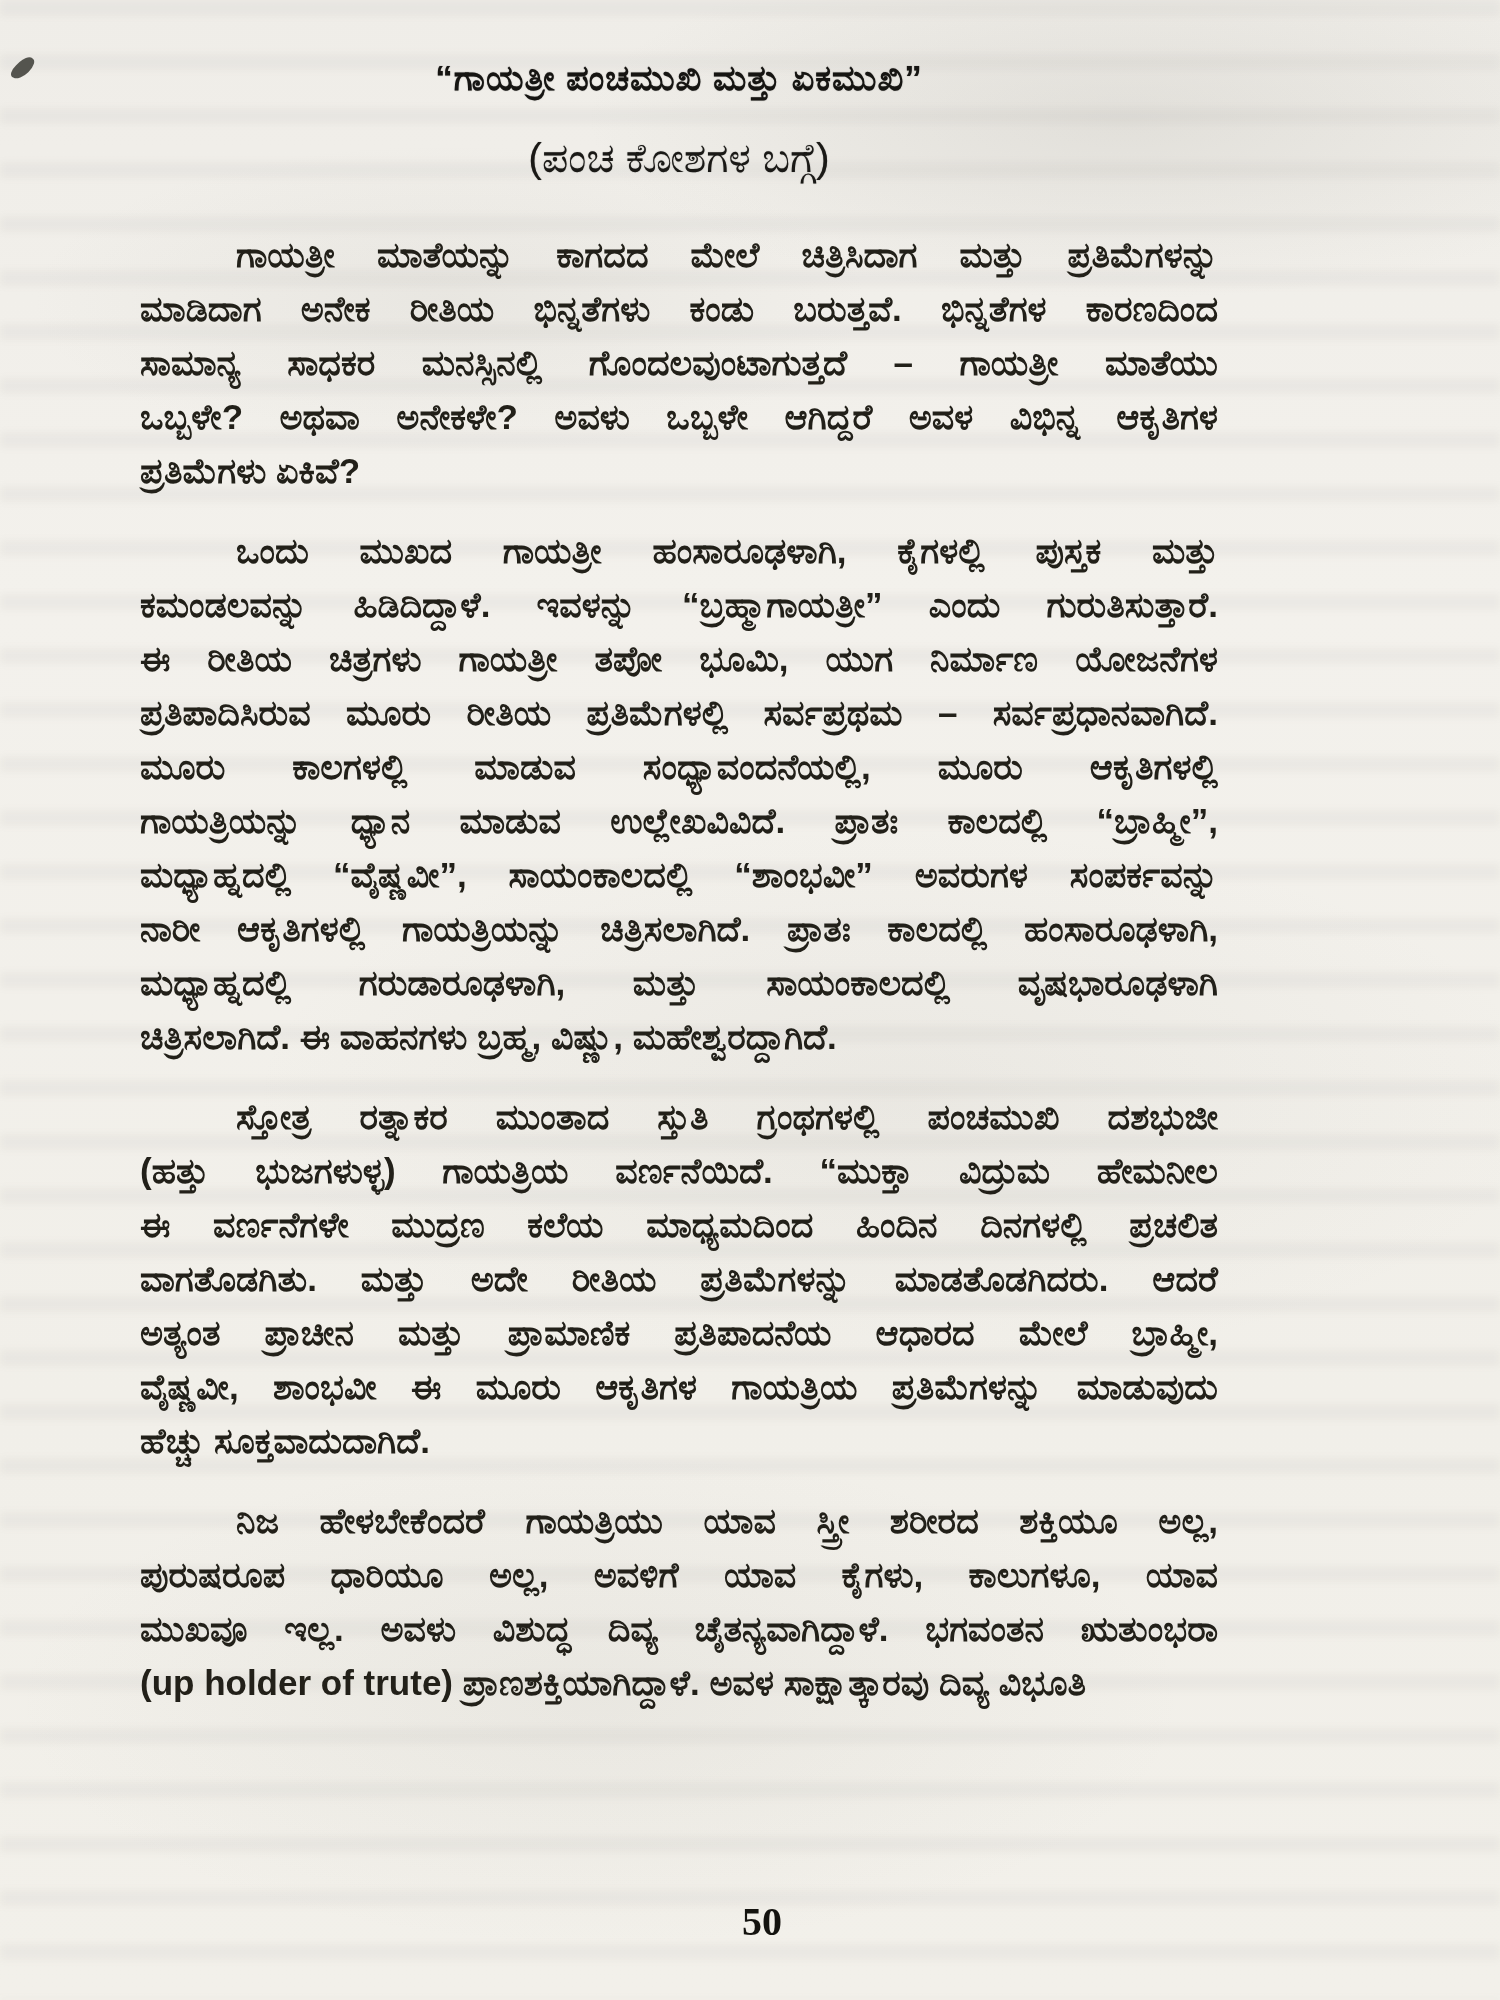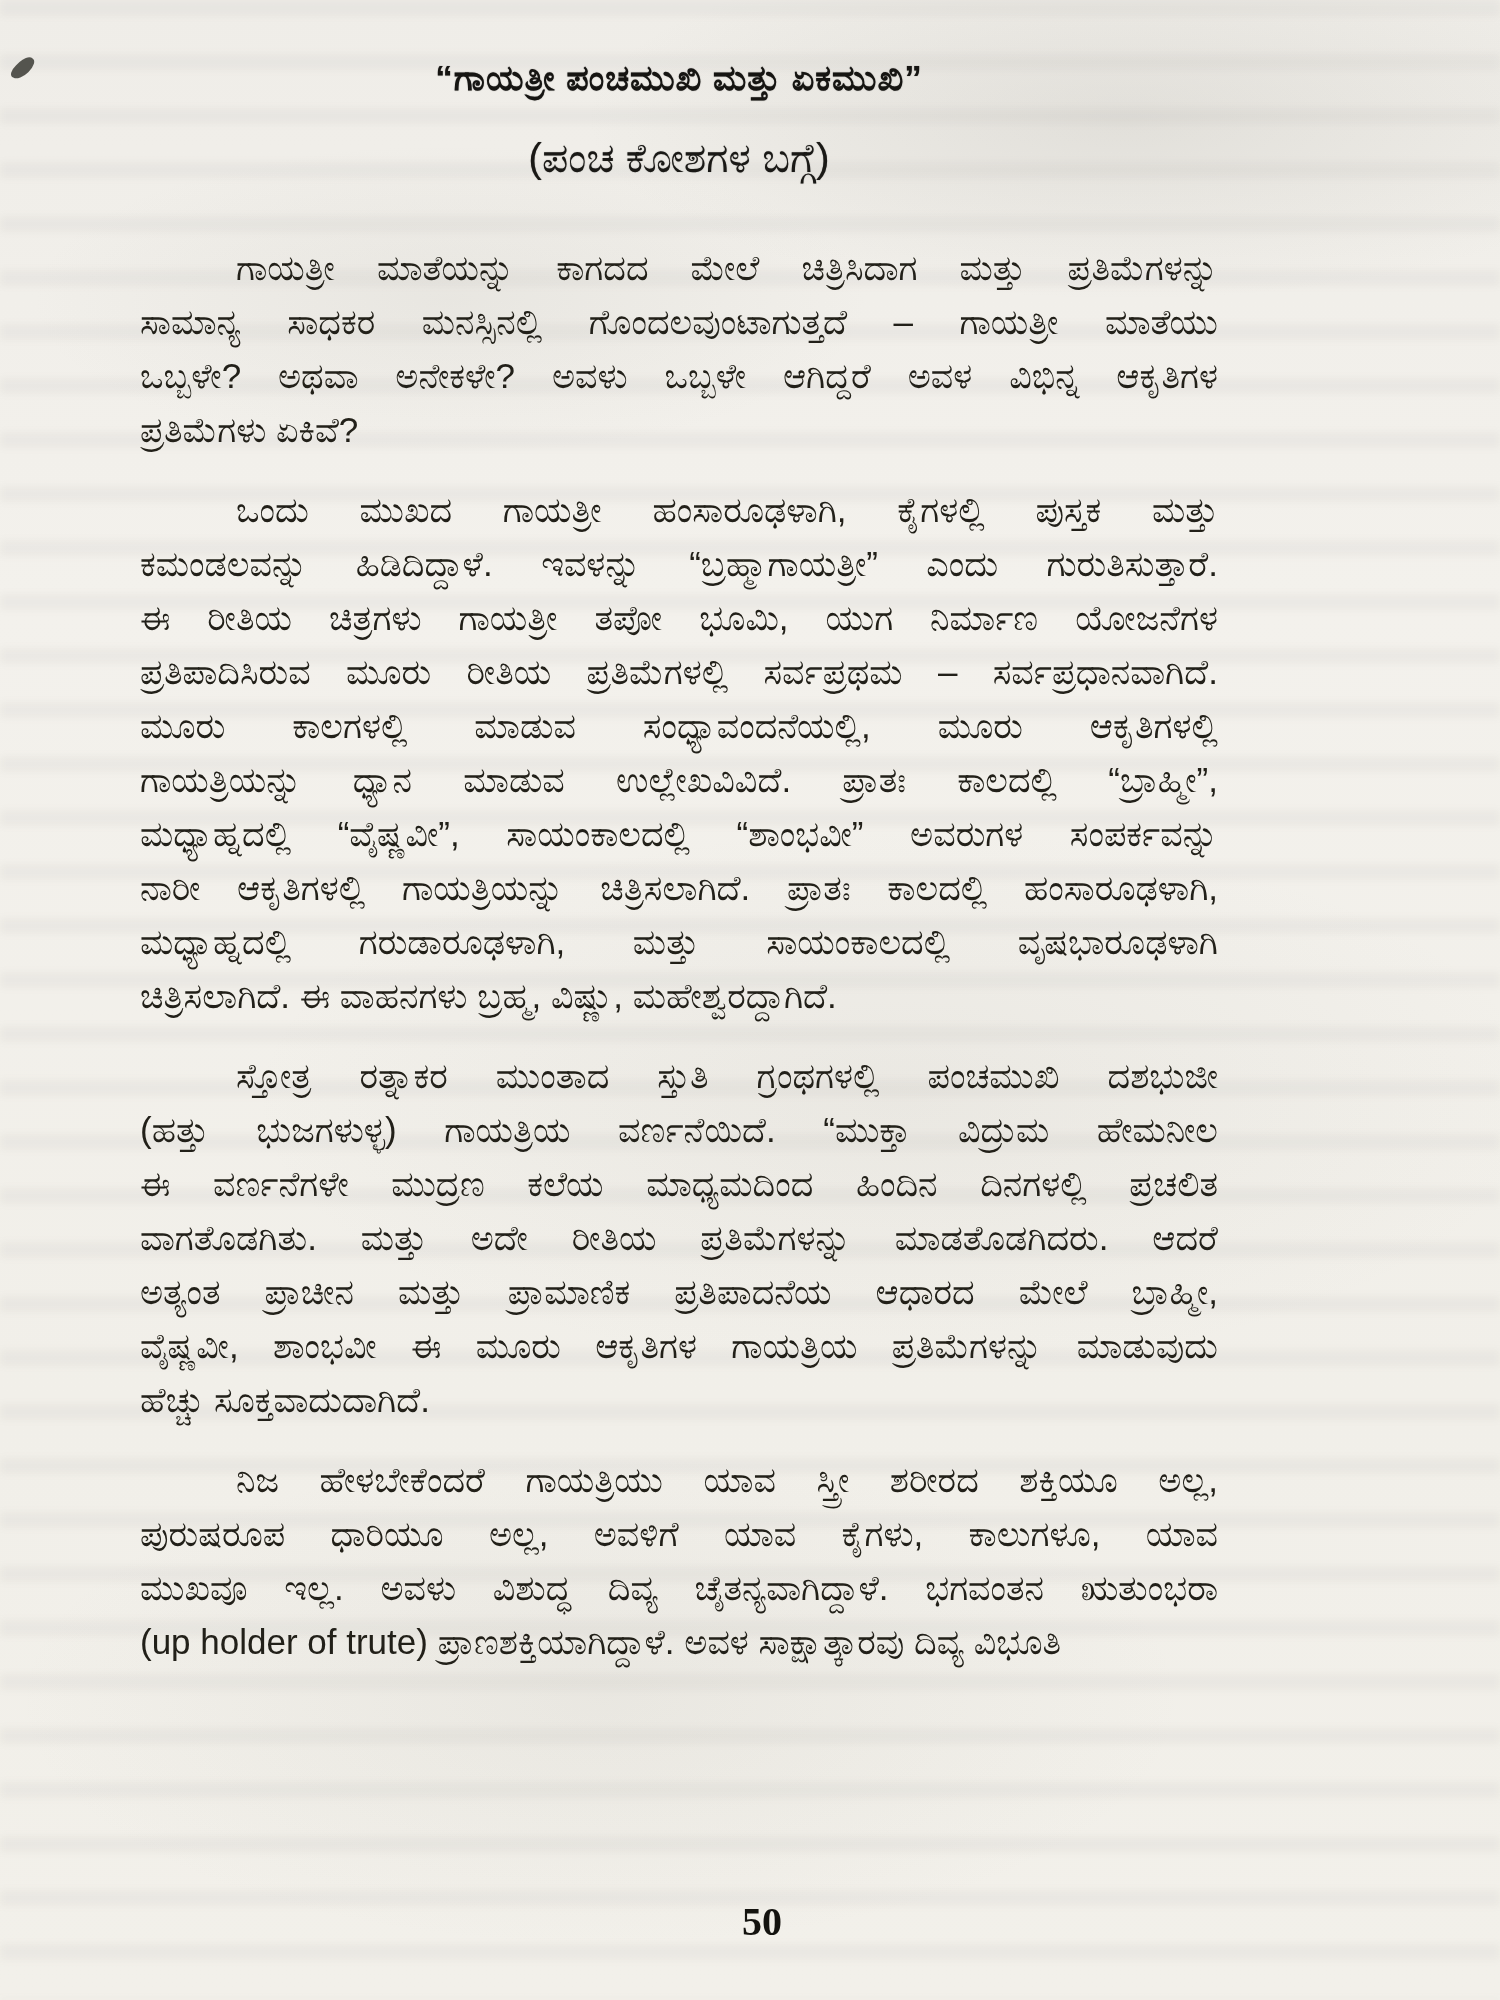--- a/index.html
+++ b/index.html
@@ -59,23 +59,24 @@
   .subtitle {
     font-size: 41px;
     font-weight: 400;
     text-align: center;
     line-height: 64px;
     margin-top: 12px;
     color: #1a1916;
     text-shadow: 0 0 1px rgba(20,20,20,0.45);
   }
   .body-text {
-    margin-top: 51px;
+    margin-top: 38px;
     font-size: 35px;
     color: #222019;
+    font-weight: bold;
   }
   .para { margin-bottom: 26px; }
   .para:last-child { margin-bottom: 0; }
   .line {
     line-height: 54px;
     text-align: justify;
     text-align-last: justify;
     white-space: normal;
   }
   .line.first { padding-left: 96px; }
@@ -99,20 +100,21 @@
   <div class="ghost-texture"></div>
   <div class="corner-mark"></div>
 
   <div class="content">
     <h1 class="title">“ಗಾಯತ್ರೀ ಪಂಚಮುಖಿ ಮತ್ತು ಏಕಮುಖಿ”</h1>
     <h2 class="subtitle">(ಪಂಚ ಕೋಶಗಳ ಬಗ್ಗೆ)</h2>
 
     <div class="body-text">
       <div class="para">
           <div class="line first">ಗಾಯತ್ರೀ ಮಾತೆಯನ್ನು ಕಾಗದದ ಮೇಲೆ ಚಿತ್ರಿಸಿದಾಗ ಮತ್ತು ಪ್ರತಿಮೆಗಳನ್ನು</div>
+          <div class="line">ಮಾಡಿದಾಗ ಅನೇಕ ರೀತಿಯ ಭಿನ್ನತೆಗಳು ಕಂಡು ಬರುತ್ತವೆ. ಭಿನ್ನತೆಗಳ ಕಾರಣದಿಂದ</div>
           <div class="line">ಸಾಮಾನ್ಯ ಸಾಧಕರ ಮನಸ್ಸಿನಲ್ಲಿ ಗೊಂದಲವುಂಟಾಗುತ್ತದೆ – ಗಾಯತ್ರೀ ಮಾತೆಯು</div>
           <div class="line">ಒಬ್ಬಳೇ? ಅಥವಾ ಅನೇಕಳೇ? ಅವಳು ಒಬ್ಬಳೇ ಆಗಿದ್ದರೆ ಅವಳ ವಿಭಿನ್ನ ಆಕೃತಿಗಳ</div>
           <div class="line last">ಪ್ರತಿಮೆಗಳು ಏಕಿವೆ?</div>
         </div>
       <div class="para">
           <div class="line first">ಒಂದು ಮುಖದ ಗಾಯತ್ರೀ ಹಂಸಾರೂಢಳಾಗಿ, ಕೈಗಳಲ್ಲಿ ಪುಸ್ತಕ ಮತ್ತು</div>
           <div class="line">ಕಮಂಡಲವನ್ನು ಹಿಡಿದಿದ್ದಾಳೆ. ಇವಳನ್ನು “ಬ್ರಹ್ಮಾಗಾಯತ್ರೀ” ಎಂದು ಗುರುತಿಸುತ್ತಾರೆ.</div>
           <div class="line">ಈ ರೀತಿಯ ಚಿತ್ರಗಳು ಗಾಯತ್ರೀ ತಪೋ ಭೂಮಿ, ಯುಗ ನಿರ್ಮಾಣ ಯೋಜನೆಗಳ</div>
           <div class="line">ಪ್ರತಿಪಾದಿಸಿರುವ ಮೂರು ರೀತಿಯ ಪ್ರತಿಮೆಗಳಲ್ಲಿ ಸರ್ವಪ್ರಥಮ – ಸರ್ವಪ್ರಧಾನವಾಗಿದೆ.</div>
           <div class="line">ಮೂರು ಕಾಲಗಳಲ್ಲಿ ಮಾಡುವ ಸಂಧ್ಯಾವಂದನೆಯಲ್ಲಿ, ಮೂರು ಆಕೃತಿಗಳಲ್ಲಿ</div>

